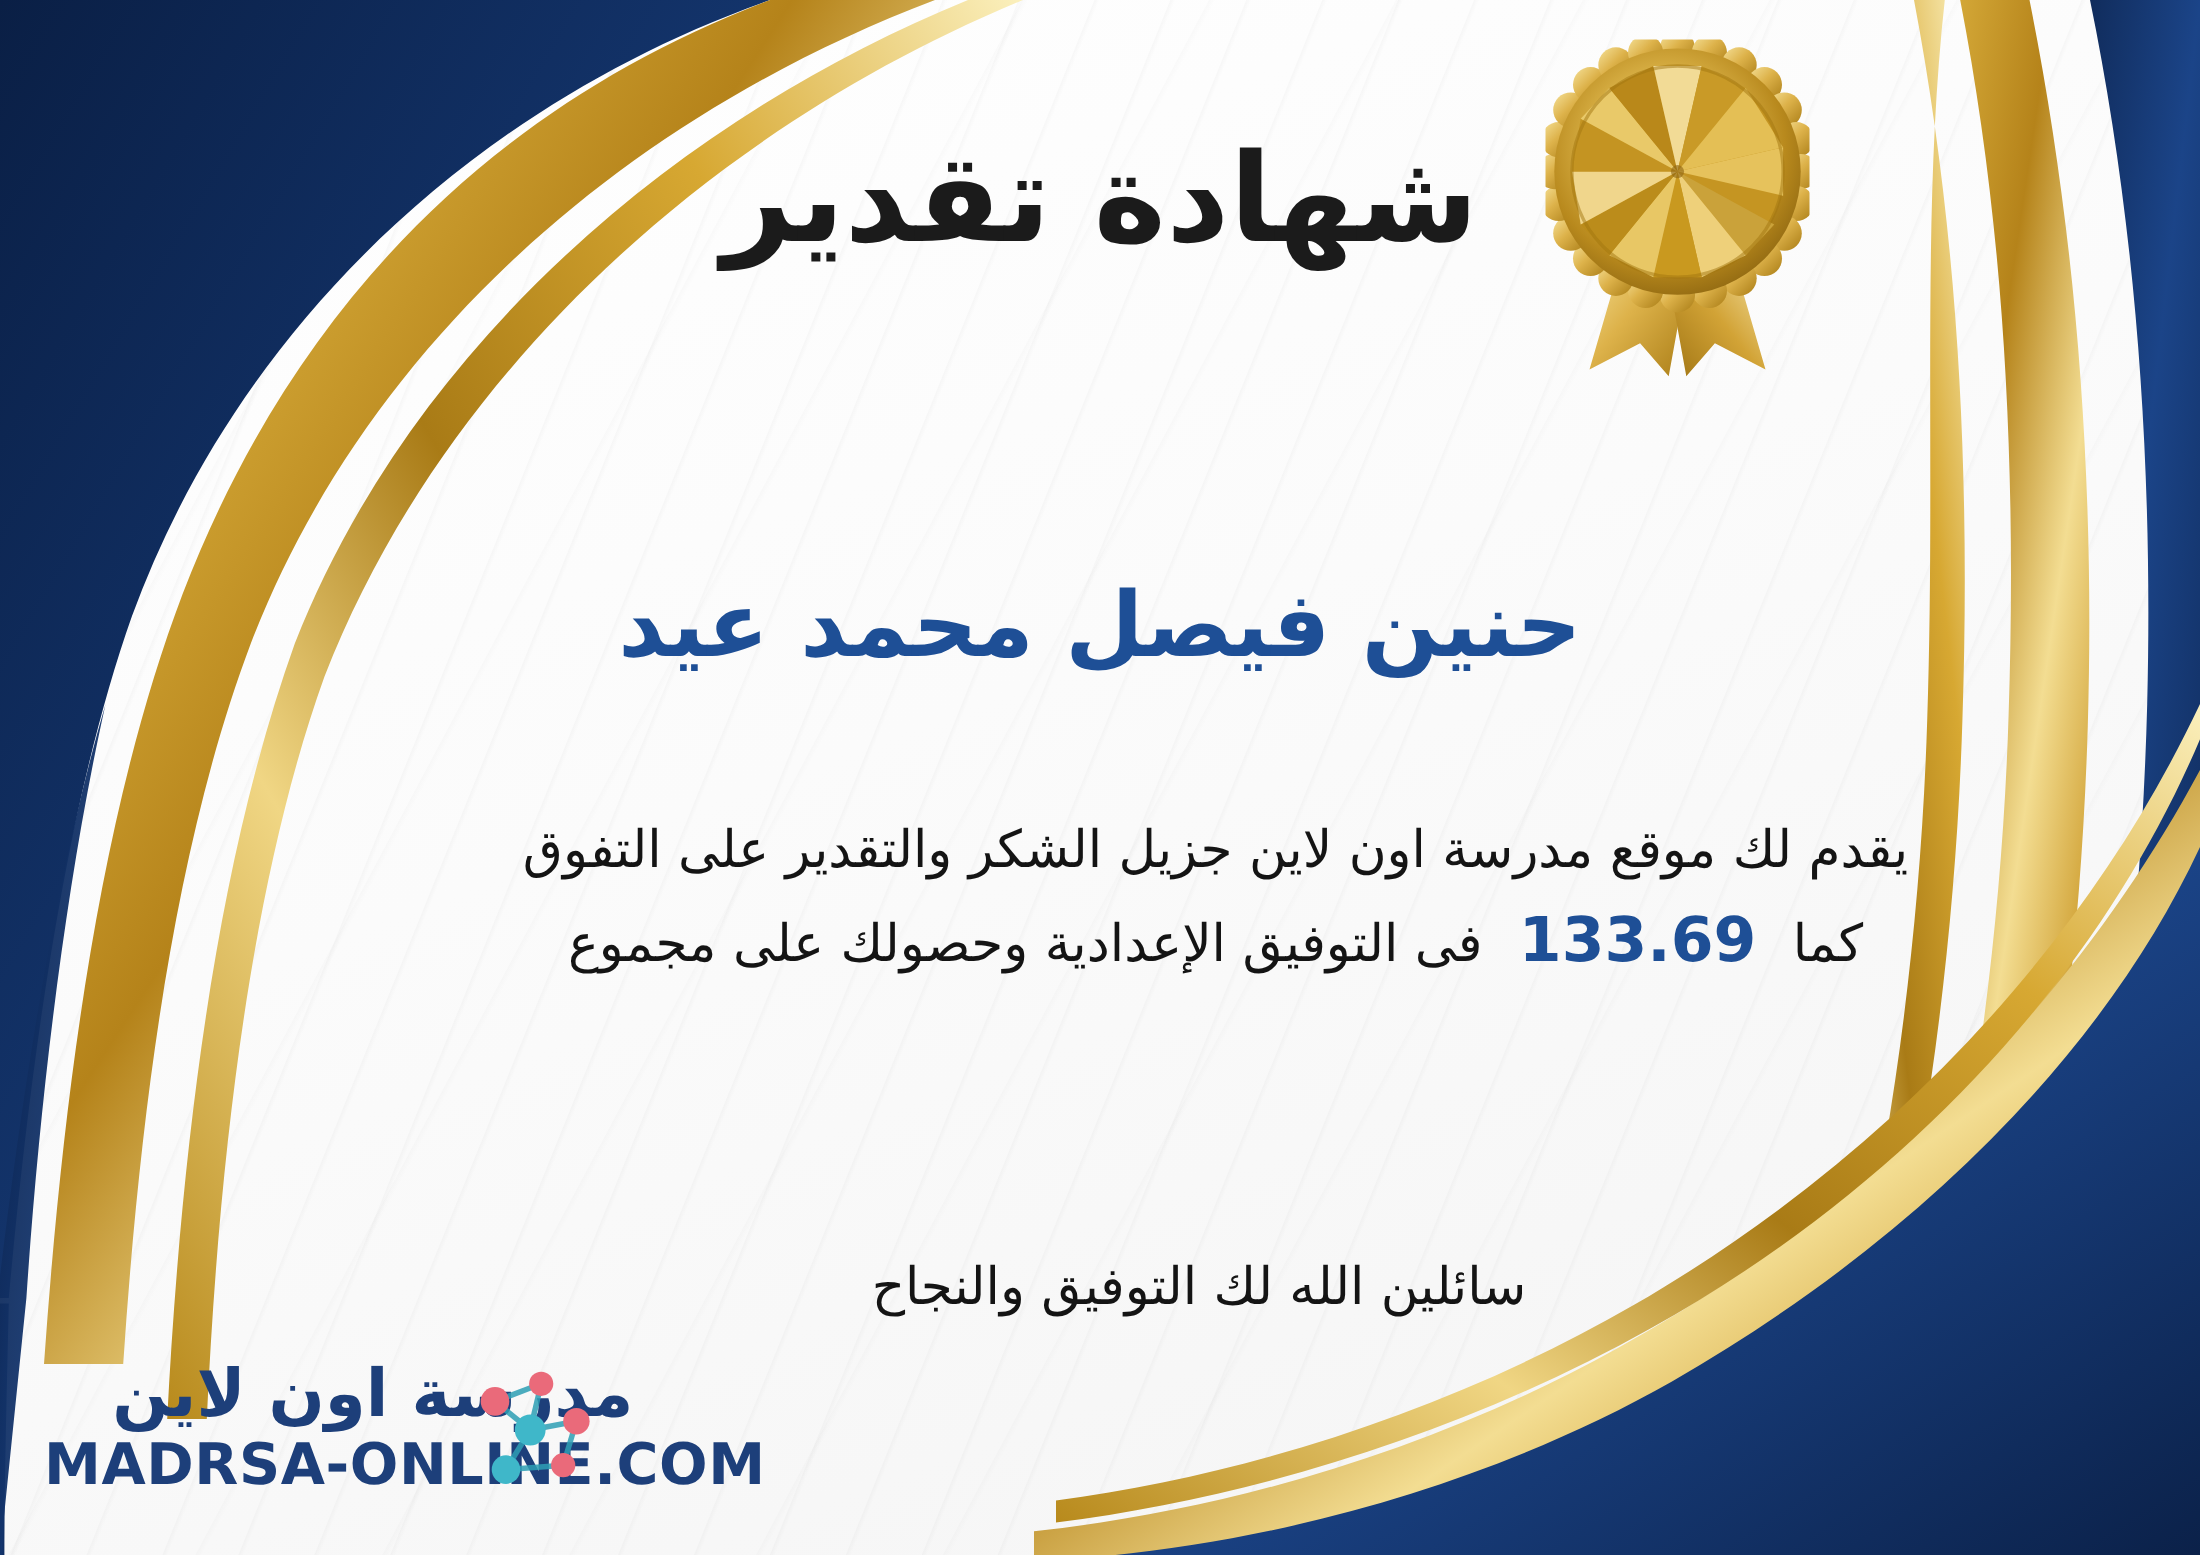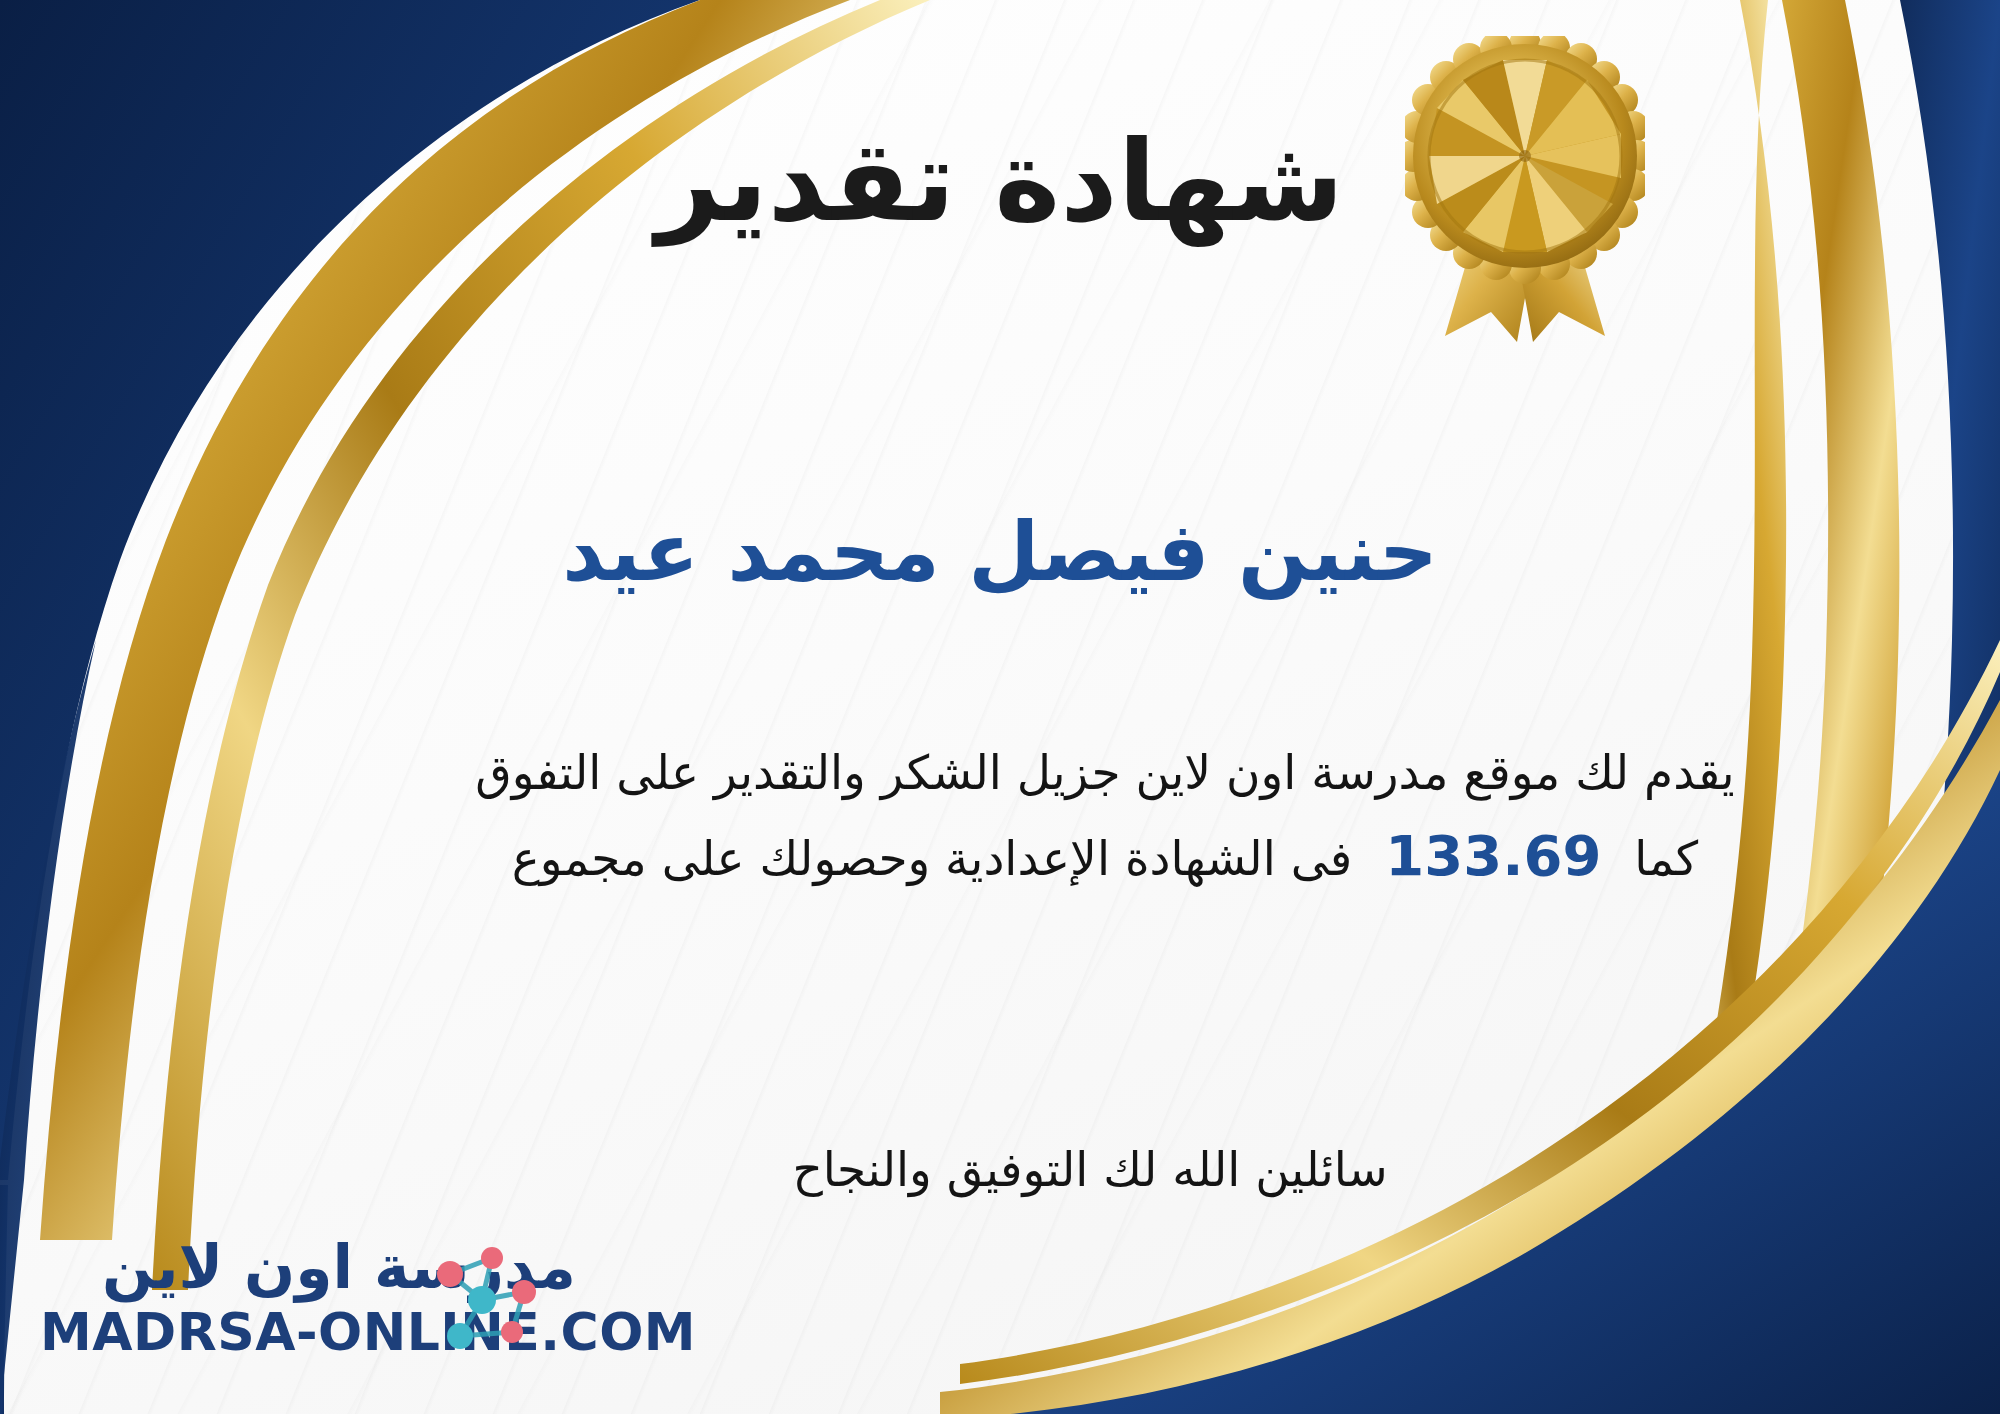--- a/index.html
+++ b/index.html
@@ -75,21 +75,21 @@
     font-size: 112px;
     font-weight: 700;
     color: #1b1b1b;
     letter-spacing: -1px;
     line-height: 1.1;
     direction: rtl;
   }
 
   .recipient-name {
     position: absolute;
-    top: 505px;
+    top: 522px;
     right: 0;
     left: 0;
     font-size: 82px;
     font-weight: 700;
     color: #1e4f96;
     line-height: 1.15;
     direction: rtl;
   }
 
   .body-text {
@@ -339,21 +339,21 @@
 
     <div class="cert-title">شهادة تقدير</div>
 
     <div class="recipient-name">حنين فيصل محمد عيد</div>
 
     <div class="body-text">
       <span class="body-line">يقدم لك موقع مدرسة اون لاين جزيل الشكر  والتقدير على التفوق</span>
       <span class="body-line">
         <span>كما</span>
         <span class="score">133.69</span>
-        <span>فى الشهادة الإعدادية وحصولك على مجموع</span>
+        <span>فى التوفيق الإعدادية وحصولك على مجموع</span>
       </span>
     </div>
 
     <div class="closing-text">سائلين الله لك التوفيق  والنجاح</div>
   </div>
 
   <div class="brand">
     <div class="brand-arabic">مدرسة اون لاين</div>
     <div class="brand-url">MADRSA-ONLINE.COM</div>
     <div class="brand-mark">

